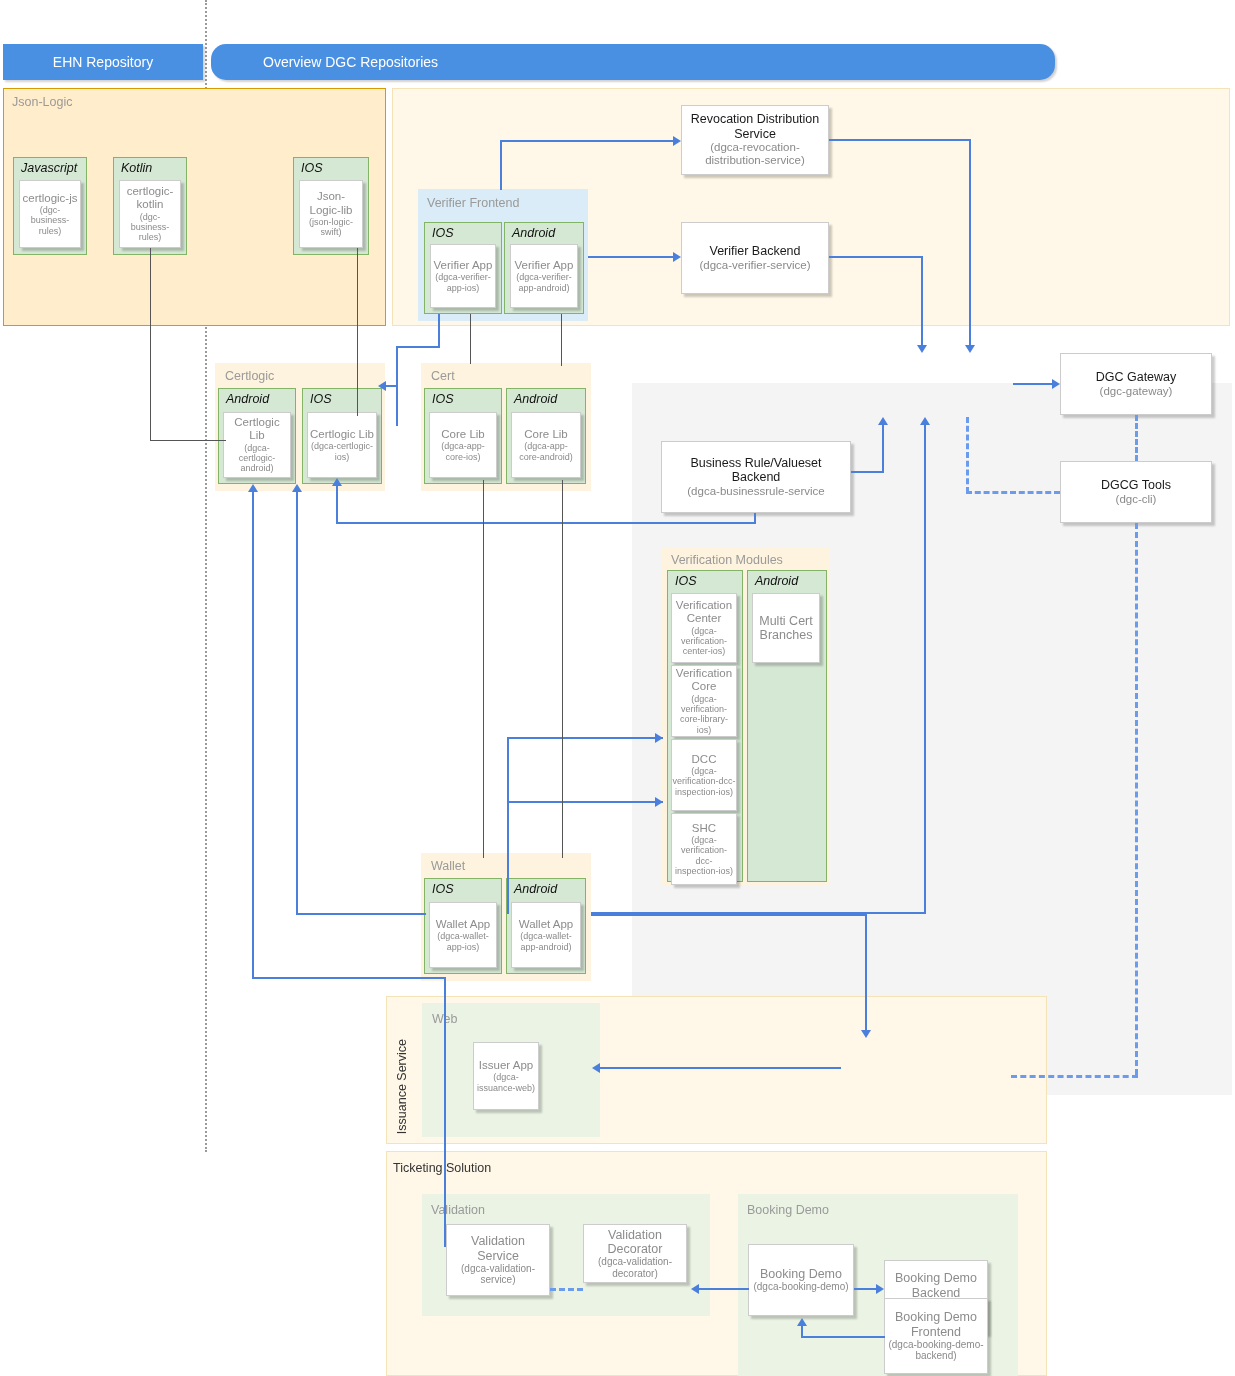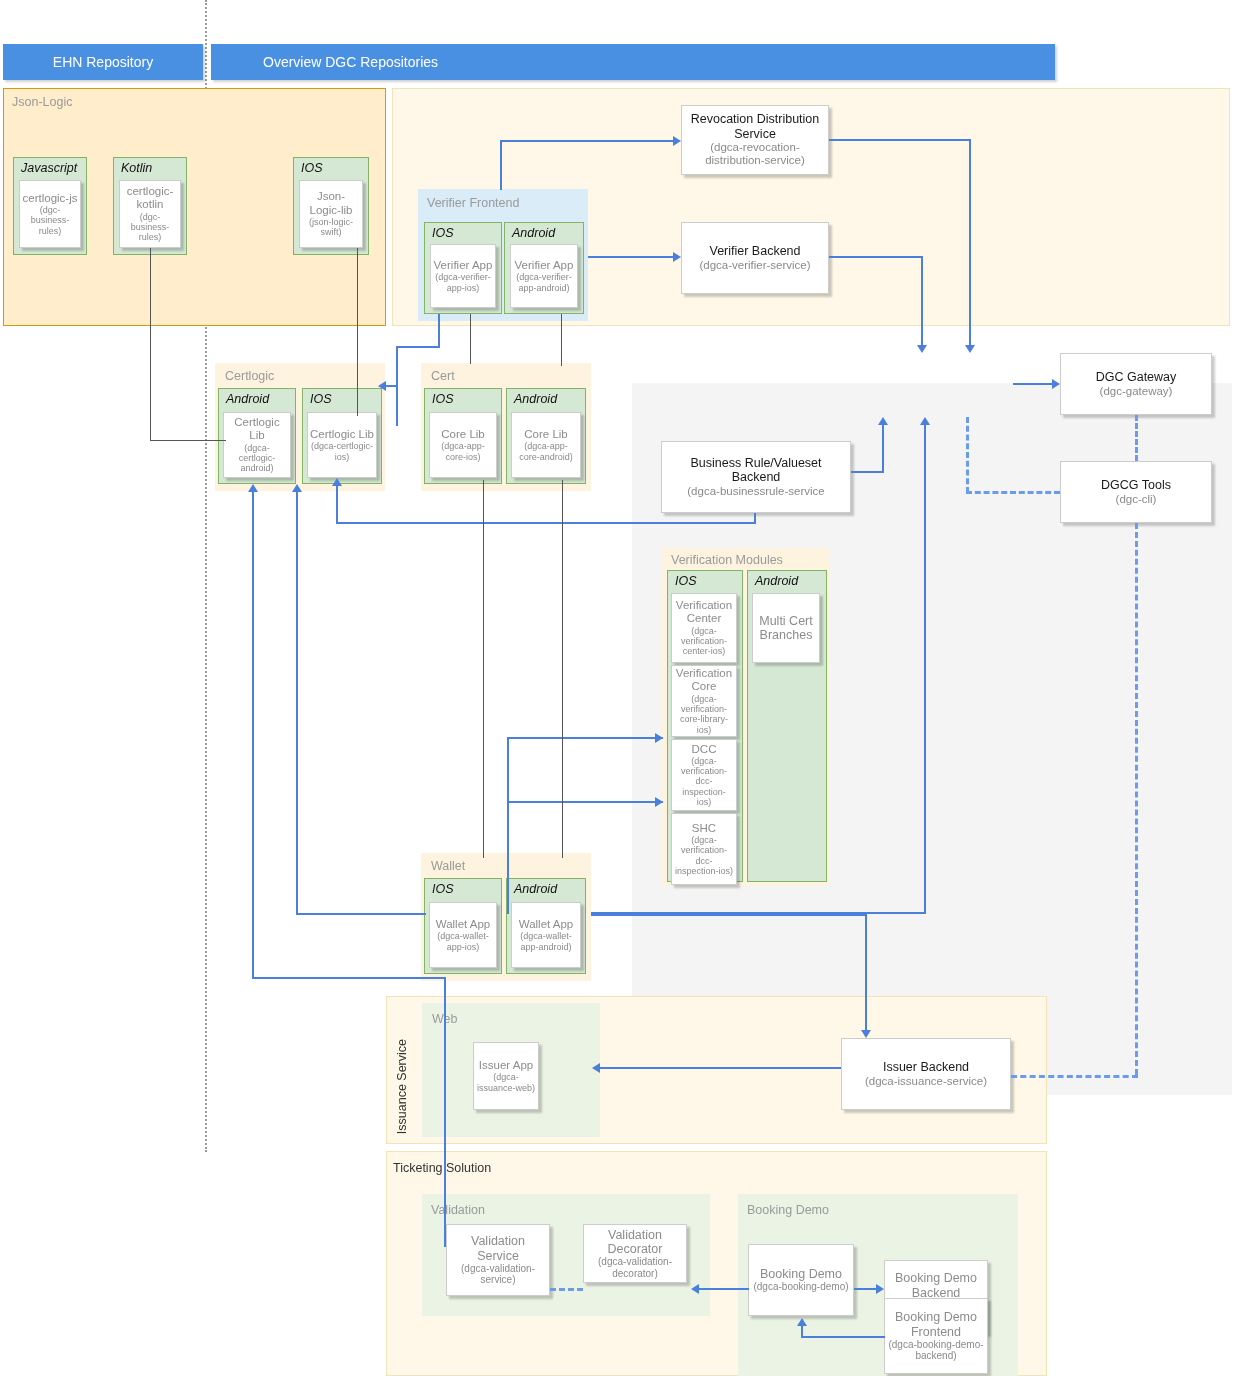--- a/index.html
+++ b/index.html
@@ -63,21 +63,21 @@
 </head>
 <body>
 
 <div id="canvas">
 
   <div class="dotv" style="left:205px;top:0;height:1152px;"></div>
 
   <div class="abs hdr center" style="left:3px;top:44px;width:200px;height:36px;">
     <span>EHN Repository</span>
   </div>
-  <div class="abs hdr left" style="left:211px;top:44px;width:844px;height:36px;">
+  <div class="abs hdr left" style="left:211px;top:44px;width:844px;height:36px;border-radius:15px;">
     <span>Overview DGC Repositories</span>
   </div>
 
   <div class="abs region gray" style="left:632px;top:383px;width:600px;height:712px;"></div>
 
   <div class="abs region orange" style="left:3px;top:88px;width:383px;height:238px;">
     <div class="region-label" style="left:8px;top:6px;">Json-Logic</div>
   </div>
 
   <div class="abs plat" style="left:13px;top:157px;width:74px;height:98px;">
@@ -193,21 +193,21 @@
     <div class="plat-label">IOS</div>
   </div>
   <div class="abs node gray-t tiny" style="left:671px;top:593px;width:66px;height:70px;padding:2px;">
     <div class="t1">Verification Center</div>
     <div class="t2">(dgca-verification-center-ios)</div>
   </div>
   <div class="abs node gray-t tiny" style="left:671px;top:665px;width:66px;height:72px;padding:2px;">
     <div class="t1">Verification Core</div>
     <div class="t2">(dgca-verification-core-library-ios)</div>
   </div>
-  <div class="abs node gray-t tiny" style="left:671px;top:739px;width:66px;height:72px;padding:10px;">
+  <div class="abs node gray-t tiny" style="left:671px;top:739px;width:66px;height:72px;padding:0;">
     <div class="t1">DCC</div>
     <div class="t2">(dgca-verification-dcc-inspection-ios)</div>
   </div>
   <div class="abs node gray-t tiny" style="left:671px;top:813px;width:66px;height:72px;padding:2px;">
     <div class="t1">SHC</div>
     <div class="t2">(dgca-verification-dcc-inspection-ios)</div>
   </div>
   <div class="abs plat" style="left:747px;top:570px;width:80px;height:312px;">
     <div class="plat-label">Android</div>
   </div>
@@ -235,24 +235,20 @@
 
   <div class="abs region plain" style="left:386px;top:996px;width:661px;height:148px;">
     <div class="region-label vert" style="left:8px;top:42px;font-size:12.5px;">Issuance Service</div>
   </div>
   <div class="abs region greenzone" style="left:422px;top:1003px;width:178px;height:134px;">
     <div class="region-label" style="left:10px;top:9px;">Web</div>
   </div>
   <div class="abs node gray-t tiny" style="left:473px;top:1042px;width:66px;height:68px;padding:2px;">
     <div class="t1">Issuer App</div>
     <div class="t2">(dgca-issuance-web)</div>
-  </div>
-  <div class="abs node dark-t" style="left:841px;top:1038px;width:170px;height:72px;padding:3px;">
-    <div class="t1">Issuer Backend</div>
-    <div class="t2">(dgca-issuance-service)</div>
   </div>
 
   <div class="abs region plain" style="left:386px;top:1151px;width:661px;height:225px;">
     <div class="region-label dark" style="left:6px;top:9px;font-size:12.5px;">Ticketing Solution</div>
   </div>
 
   <div class="abs region greenzone" style="left:422px;top:1194px;width:288px;height:122px;">
     <div class="region-label" style="left:9px;top:9px;">Validation</div>
   </div>
   <div class="abs node gray-t" style="left:446px;top:1224px;width:104px;height:72px;padding:3px;">

